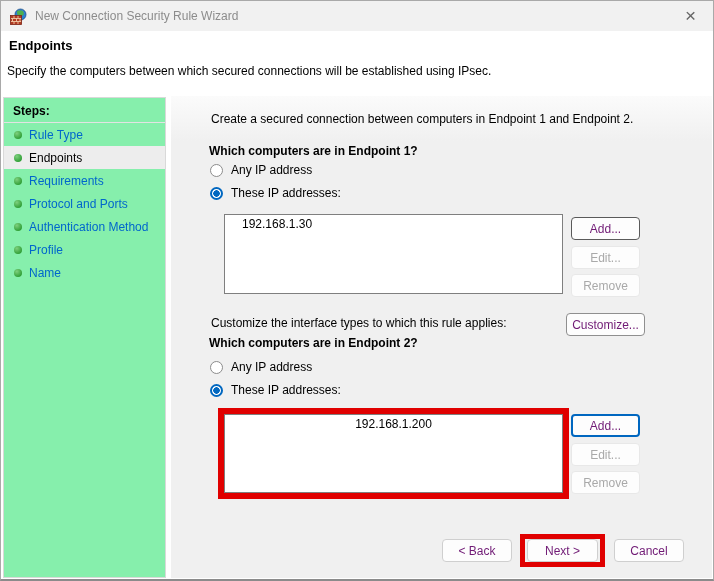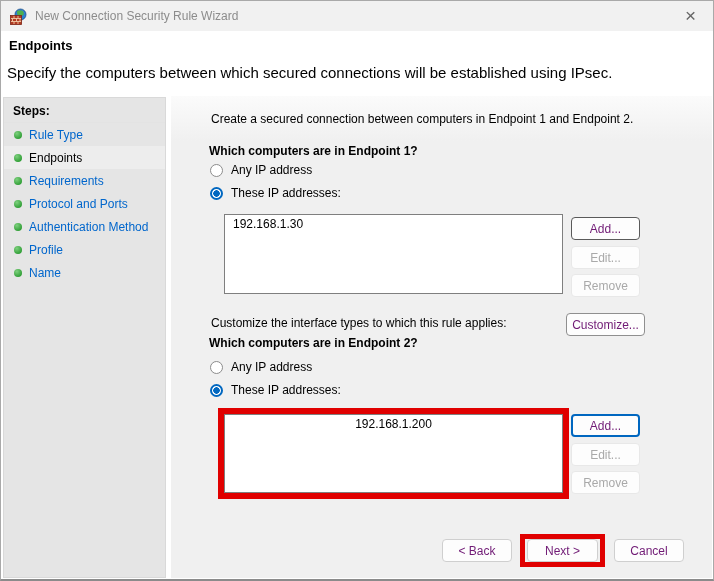--- a/index.html
+++ b/index.html
@@ -10,24 +10,24 @@
   }
   
   .titlebar{position:absolute;top:0;left:0;right:0;height:30px;background:#f1f1f1;display:flex;align-items:center;}
   .app-icon{width:17px;height:17px;margin-left:9px;flex:0 0 auto;}
   .title-text{margin-left:8px;font-size:12px;color:#8c8c8c;white-space:nowrap;}
   .close-btn{margin-left:auto;width:45px;height:30px;display:flex;align-items:center;justify-content:center;
     font-size:19px;color:#666;cursor:default;}
   
   .header{position:absolute;top:30px;left:0;right:0;height:65px;background:#ffffff;}
   .header-title{position:absolute;left:8px;top:7px;font-size:13px;font-weight:bold;color:#000;}
-  .header-desc{position:absolute;left:6px;top:33px;font-size:15px;color:#000;}
+  .header-desc{position:absolute;left:6px;top:33px;font-size:12px;color:#000;}
   
   .sidebar{position:absolute;left:2px;top:96px;width:163px;height:481px;box-sizing:border-box;
-    background:#e5e5e5;border:1px solid #d9d9d9;}
+    background:#86efac;border:1px solid #d9d9d9;}
   .steps-title{font-size:12px;font-weight:bold;color:#000;padding:6px 0 4px 9px;}
   .steps-divider{border:none;border-top:1px solid #e3e3e3;margin:0;}
   .step{height:23px;display:flex;align-items:center;padding-left:10px;cursor:default;}
   .step .bullet{width:8px;height:8px;border-radius:50%;flex:0 0 auto;
     background:radial-gradient(circle at 35% 30%, #7ed07e, #2f9e35 75%);}
   .step .lbl{margin-left:7px;font-size:12px;color:#0066cc;white-space:nowrap;}
   .step.active{background:#ededed;}
   .step.active .lbl{color:#000;}
   
   .content{position:absolute;left:170px;top:95px;width:541px;height:482px;
@@ -36,21 +36,21 @@
   .txt{font-size:12px;color:#000;white-space:nowrap;}
   .q{font-size:12px;font-weight:bold;color:#000;white-space:nowrap;}
   
   .radio{position:absolute;width:13px;height:13px;box-sizing:border-box;border-radius:50%;
     border:1px solid #8c8c8c;background:#fff;}
   .radio.sel{border:2px solid #0067c0;
     background:radial-gradient(circle at center,#0067c0 0 3px,#fff 3.5px);}
   .radio-label{position:absolute;font-size:12px;color:#000;white-space:nowrap;}
   
   .listbox{position:absolute;box-sizing:border-box;background:#fff;border:1px solid #7f7f7f;overflow:hidden;}
-  .listbox .item{font-size:12px;color:#000;padding:2px 8px;white-space:nowrap;}
+  .listbox .item{font-size:12px;color:#000;padding:2px 17px;white-space:nowrap;}
   
   .btn{position:absolute;box-sizing:border-box;height:23px;border-radius:4px;background:#fdfdfd;
     border:1px solid #cfcfcf;font-size:12px;color:#701a75;display:flex;align-items:center;justify-content:center;
     font-family:"Liberation Sans","DejaVu Sans",sans-serif;padding:0;cursor:default;}
   .btn.dark{border:1px solid #5a5a5a;}
   .btn.focus{border:2px solid #0067c0;}
   .btn:disabled{border:1px solid #e8e8e8;color:#a9a9a9;background:#fdfdfd;}
   
   .annotation{position:absolute;box-sizing:border-box;border:6px solid #e00000;pointer-events:none;}
   .annotation.thin{border-width:5px;}

